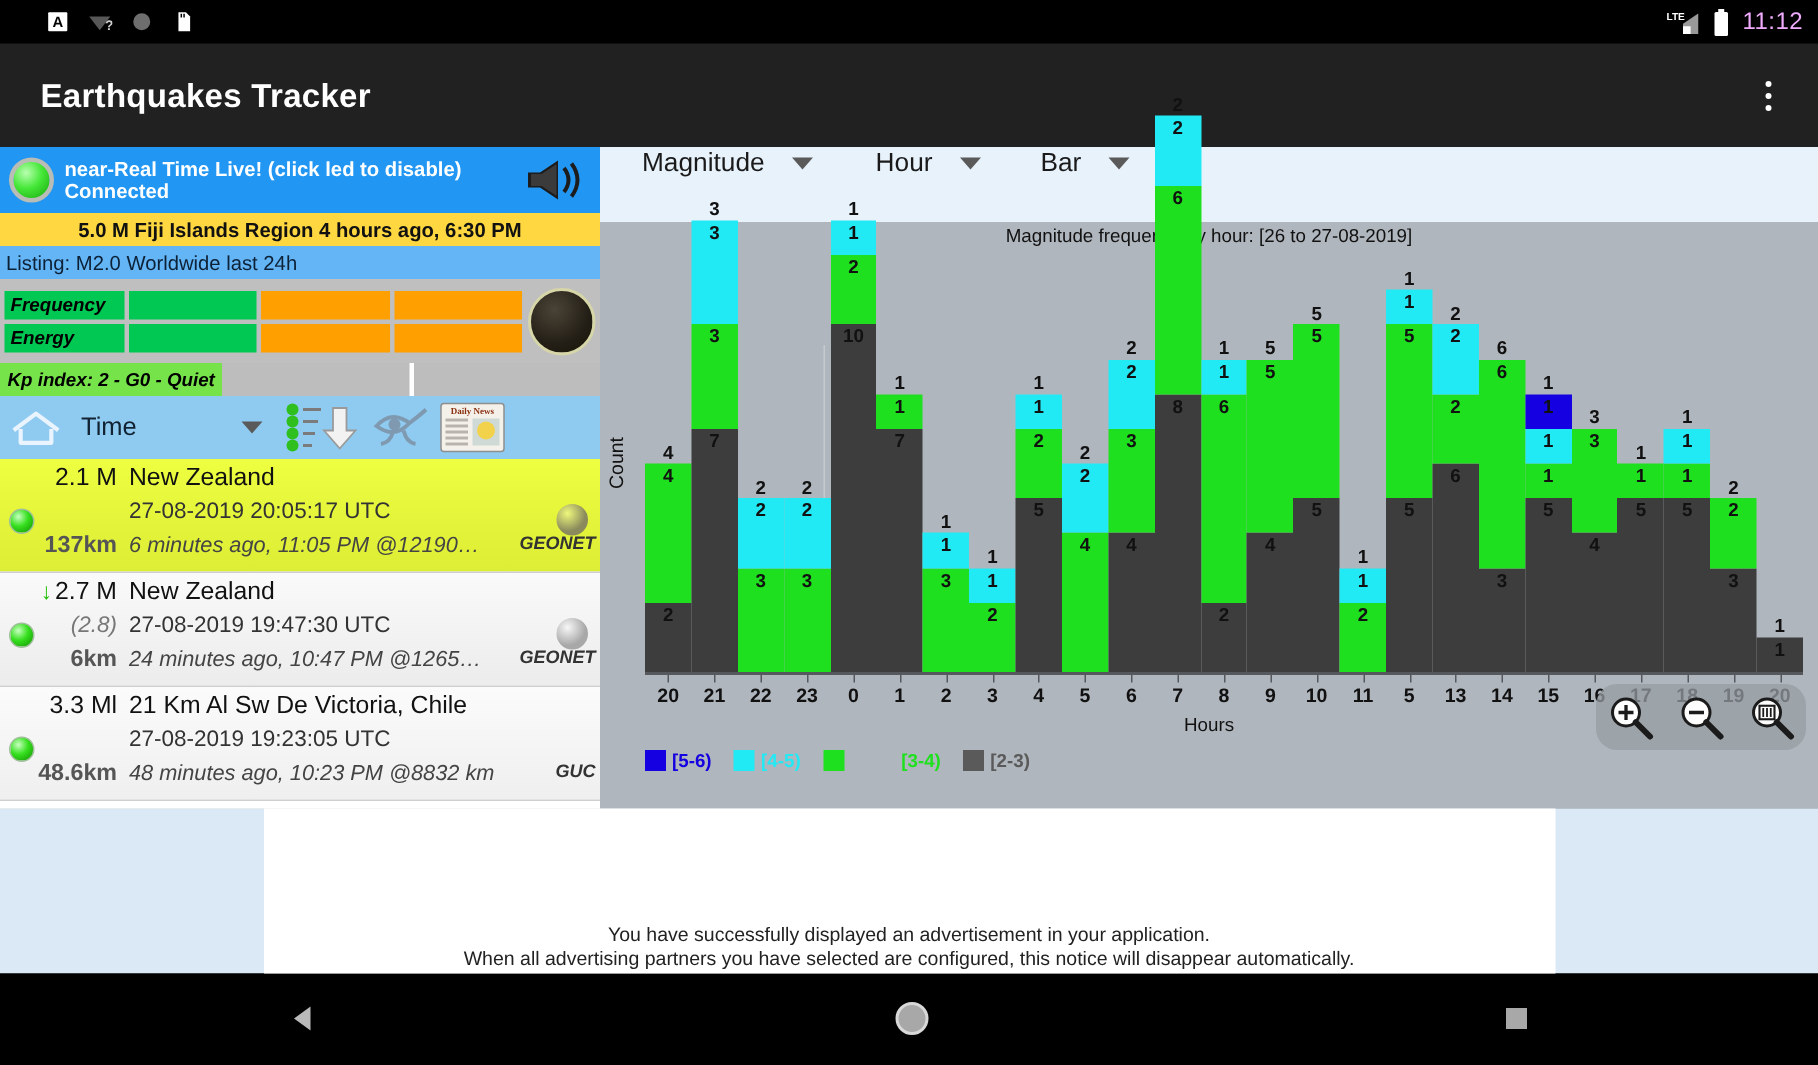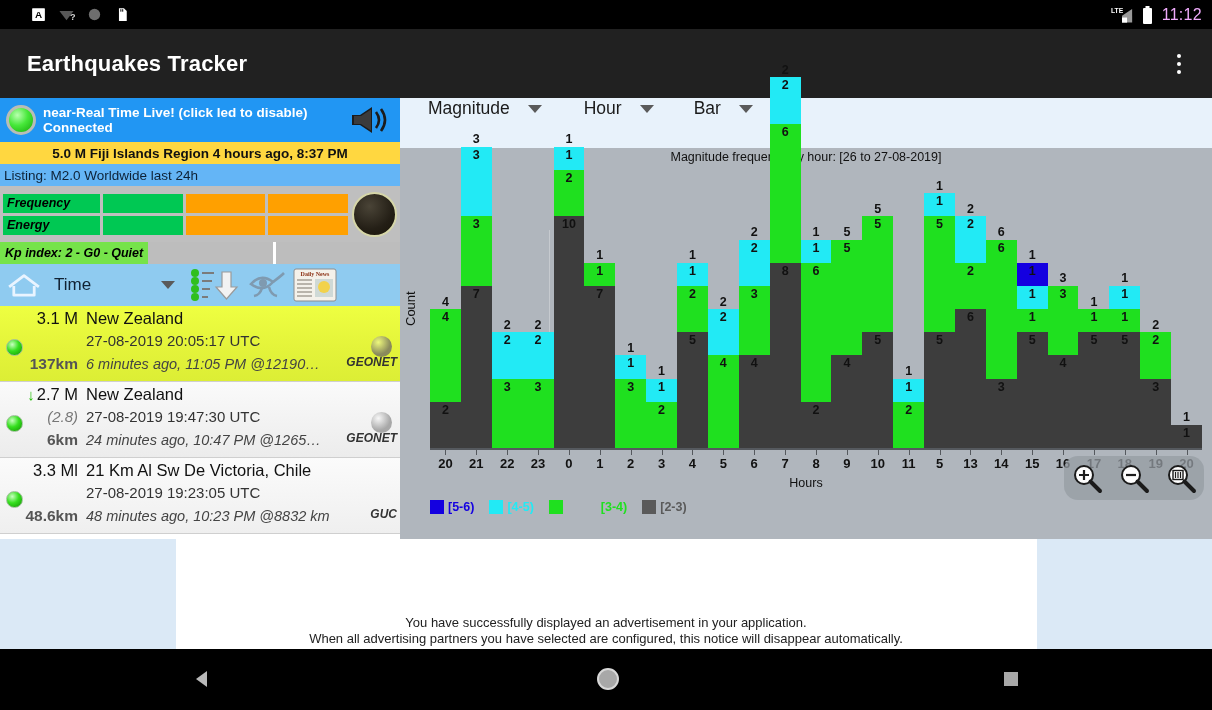--- a/index.html
+++ b/index.html
@@ -37,21 +37,21 @@
 
   #alertbar{height:22px;background:#ffd740;display:flex;align-items:center;justify-content:center;
             font-size:13.5px;font-weight:bold;color:#111;}
   #listingbar{height:22px;background:#64b5f6;display:flex;align-items:center;padding-left:4px;
               font-size:13.5px;color:#0d2136;}
 
   
   #gauges{height:56px;background:#bfbfbf;display:flex;align-items:center;padding:2px 3px;}
   #gauge-cols{flex:1;display:flex;flex-direction:column;gap:3px;}
   .grow{height:19px;display:flex;gap:3px;}
-  .glabel{width:97px;background:#00c853;color:#000;font-size:12.5px;font-weight:bold;
+  .glabel{width:80px;background:#00c853;color:#000;font-size:12.5px;font-weight:bold;
           font-style:italic;display:flex;align-items:center;padding-left:4px;}
   .gseg{flex:1;}
   .g-green{background:#00c853;} .g-orange{background:#ffa000;}
   #kpdot{width:45px;height:45px;border-radius:50%;margin-left:4px;flex:none;
          background:radial-gradient(circle at 38% 30%, #4a4437 0%, #241f16 60%, #191408 100%);
          border:2px solid #d6d6a8;}
 
   #kpbar{height:22px;background:#bdbdbd;display:flex;align-items:center;}
   #kptext{background:#76e34a;color:#000;font-size:12.5px;font-weight:bold;font-style:italic;
           padding:2px 5px;height:100%;display:flex;align-items:center;white-space:nowrap;}
@@ -190,21 +190,21 @@
         <div class="l2">Connected</div>
       </div>
       <svg id="speaker" width="42" height="32" viewBox="0 0 42 32">
         <path d="M4 11 h8 L24 3 v26 L12 21 H4 Z" fill="#1c1c1c"></path>
         <path d="M6 12 h7 L23 5.5 v21 L13 20 H6 Z" fill="#3b3b3b"></path>
         <path d="M28 8 q6 8 0 16" stroke="#1c1c1c" stroke-width="2.6" fill="none"></path>
         <path d="M33 5 q8 11 0 22" stroke="#1c1c1c" stroke-width="2.6" fill="none"></path>
       </svg>
     </div>
 
-    <div id="alertbar">5.0 M Fiji Islands Region 4 hours ago, 8:37 PM</div>
+    <div id="alertbar">5.0 M Fiji Islands Region 4 hours ago, 6:30 PM</div>
     <div id="listingbar">Listing: M2.0 Worldwide last 24h</div>
 
     <div id="gauges">
       <div id="gauge-cols">
         <div class="grow">
           <span class="glabel">Frequency</span>
           <span class="gseg g-green"></span>
           <span class="gseg g-orange"></span>
           <span class="gseg g-orange"></span>
         </div>
@@ -268,21 +268,21 @@
           <rect x="22" y="11" width="18" height="18" fill="#cfd9d6"></rect>
           <circle cx="31" cy="19" r="6" fill="#f2d24b"></circle>
         </svg>
       </div>
     </div>
 
     <div id="quakelist">
         <div class="q r0">
           <div class="qline">
             <span class="qmag">
-              <span>3.1 M</span>
+              <span>2.1 M</span>
             </span>
             <span class="qplace">New Zealand</span>
           </div>
           <div class="qline">
             <span class="qmag sub"></span>
             <span class="qtime">27-08-2019 20:05:17 UTC</span>
           </div>
           <div class="qline">
             <span class="qdepth">137km</span>
             <span class="qago">6 minutes ago, 11:05 PM @12190…</span>

